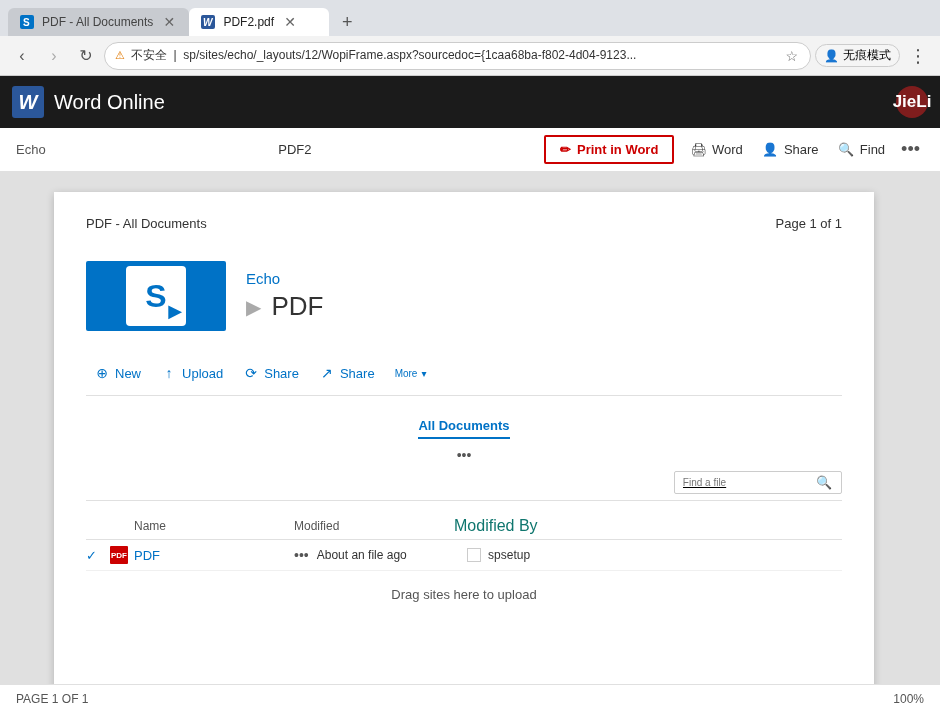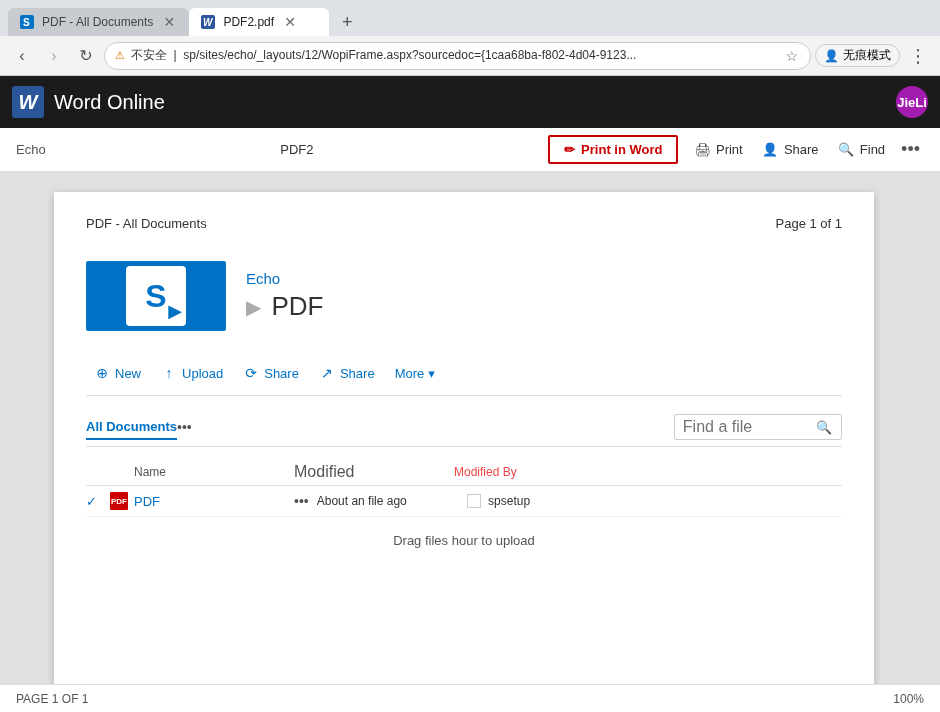--- a/index.html
+++ b/index.html
@@ -24,21 +24,21 @@
     .address-actions { display: flex; gap: 4px; align-items: center; }
     .addr-btn { background: transparent; border: none; cursor: pointer; color: #666; font-size: 14px; padding: 2px; }
     .profile-btn { display: flex; align-items: center; gap: 4px; background: #f5f5f5; border: 1px solid #ccc; border-radius: 14px; padding: 2px 8px; cursor: pointer; font-size: 12px; }
     .browser-menu-btn { width: 28px; height: 28px; border: none; background: transparent; cursor: pointer; display: flex; align-items: center; justify-content: center; border-radius: 50%; font-size: 18px; color: #444; }
 
     
     .app-bar { display: flex; align-items: center; height: 52px; background: #1b1b1b; padding: 0 12px; }
     .word-logo { display: flex; align-items: center; gap: 10px; color: #fff; font-size: 20px; font-weight: 300; }
     .word-icon { width: 32px; height: 32px; background: #2b579a; display: flex; align-items: center; justify-content: center; border-radius: 3px; }
     .word-icon-text { color: #fff; font-size: 20px; font-weight: bold; font-style: italic; }
-    .user-badge { margin-left: auto; background: #a21caf; color: #fff; width: 32px; height: 32px; border-radius: 50%; display: flex; align-items: center; justify-content: center; font-size: 13px; font-weight: 600; cursor: pointer; }
+    .user-badge { margin-left: auto; background: #7f1d1d; color: #fff; width: 32px; height: 32px; border-radius: 50%; display: flex; align-items: center; justify-content: center; font-size: 17px; font-weight: 600; cursor: pointer; }
 
     
     .toolbar { display: flex; align-items: center; height: 44px; background: #fff; border-bottom: 1px solid #e0e0e0; padding: 0 16px; gap: 8px; }
     .toolbar-breadcrumb { font-size: 13px; color: #555; }
     .toolbar-spacer { flex: 1; }
     .toolbar-doc-name { font-size: 13px; color: #333; }
     .edit-word-btn { display: flex; align-items: center; gap: 6px; border: 2px solid #c00; background: #fff; color: #c00; padding: 5px 14px; border-radius: 2px; cursor: pointer; font-size: 13px; font-weight: 600; }
     .toolbar-actions { display: flex; align-items: center; gap: 4px; }
     .toolbar-action-btn { display: flex; align-items: center; gap: 5px; background: transparent; border: none; cursor: pointer; color: #333; font-size: 13px; padding: 5px 8px; border-radius: 2px; }
     .more-btn { background: transparent; border: none; cursor: pointer; color: #555; font-size: 18px; padding: 4px; }
@@ -64,37 +64,37 @@
     .sp-s-text { color: #0072c6; font-size: 32px; font-weight: bold; }
     .sp-title-area { }
     .sp-site-name { color: #0072c6; font-size: 15px; margin-bottom: 4px; }
     .sp-doc-title { font-size: 26px; color: #333; font-weight: 400; display: flex; align-items: center; gap: 10px; }
     .sp-arrow-sep { color: #aaa; font-size: 20px; }
 
     
     .doc-toolbar { display: flex; align-items: center; gap: 4px; padding: 10px 0; border-bottom: 1px solid #e0e0e0; margin-bottom: 12px; }
     .doc-btn { display: flex; align-items: center; gap: 5px; background: transparent; border: none; cursor: pointer; color: #0072c6; font-size: 13px; padding: 4px 8px; border-radius: 2px; }
     .doc-btn-icon { width: 16px; height: 16px; display: flex; align-items: center; justify-content: center; font-size: 14px; }
-    .doc-more-btn { display: flex; align-items: center; gap: 4px; color: #0072c6; font-size: 13px; cursor: pointer; padding: 4px 8px; }
-
-    
-    .doc-nav { display: flex; align-items: center; padding: 6px 0; border-bottom: 1px solid #e0e0e0; margin-bottom: 12px; }
+    .doc-more-btn { display: flex; align-items: center; gap: 4px; color: #0072c6; font-size: 10px; cursor: pointer; padding: 4px 8px; }
+
+    
+    .doc-nav { display: flex; align-items: center; gap: 8px; padding: 6px 0; border-bottom: 1px solid #e0e0e0; margin-bottom: 12px; flex-direction: column; }
     .doc-nav-item { font-size: 13px; color: #0072c6; font-weight: 600; cursor: pointer; padding: 4px 0; border-bottom: 2px solid #0072c6; }
     .doc-nav-more { font-size: 14px; color: #555; cursor: pointer; }
     .doc-nav-search { display: flex; align-items: center; border: 1px solid #ccc; border-radius: 2px; padding: 3px 8px; gap: 4px; margin-left: auto; }
     .doc-nav-search input { border: none; outline: none; font-size: 12px; width: 140px; }
     .doc-nav-search-icon { color: #555; font-size: 13px; }
 
     
     .file-list-header { display: flex; align-items: center; padding: 4px 0; border-bottom: 1px solid #e0e0e0; }
     .file-col-check { width: 24px; }
     .file-col-icon { width: 24px; }
     .file-col-name { width: 160px; font-size: 12px; color: #555; }
-    .file-col-modified { width: 160px; font-size: 16px; color: #555; }
-    .file-col-modby { font-size: 12px; color: #ef4444; }
+    .file-col-modified { width: 160px; font-size: 12px; color: #555; }
+    .file-col-modby { font-size: 16px; color: #0f766e; }
 
     .file-row { display: flex; align-items: center; padding: 6px 0; border-bottom: 1px solid #f0f0f0; }
     .file-check { width: 24px; color: #0072c6; font-size: 13px; }
     .file-icon-col { width: 24px; }
     .file-icon { width: 18px; height: 18px; background: #c00; border-radius: 1px; display: flex; align-items: center; justify-content: center; }
     .file-icon-text { color: #fff; font-size: 8px; font-weight: bold; }
     .file-name { width: 160px; font-size: 13px; color: #0072c6; cursor: pointer; }
     .file-ellipsis { color: #555; font-size: 14px; margin-right: 8px; cursor: pointer; }
     .file-modified { width: 150px; font-size: 12px; color: #333; }
     .file-cb { width: 14px; height: 14px; border: 1px solid #ccc; display: inline-block; margin-right: 4px; vertical-align: middle; }
@@ -174,21 +174,21 @@
   <div class="toolbar-spacer"></div>
   <span class="toolbar-doc-name">PDF2</span>
   <div class="toolbar-spacer"></div>
   <button class="edit-word-btn">
     <span>✏</span>
     <span>Print in Word</span>
   </button>
   <div class="toolbar-actions">
     <button class="toolbar-action-btn">
       <span>🖨</span>
-      <span>Print</span>
+      <span>Word</span>
     </button>
     <button class="toolbar-action-btn">
       <span>👤</span>
       <span>Share</span>
     </button>
     <button class="toolbar-action-btn">
       <span>🔍</span>
       <span>Find</span>
     </button>
     <button class="more-btn">•••</button>
@@ -242,21 +242,21 @@
           <div class="doc-more-btn">
             <span>More</span>
             <span>▾</span>
           </div>
         </div>
 
         <div class="doc-nav">
           <div class="doc-nav-item">All Documents</div>
           <div class="doc-nav-more">•••</div>
           <div class="doc-nav-search">
-            <input type="text" style="border: none; outline: none; font-size: 16px; width: 130px;" placeholder="Find a file">
+            <input type="text" style="border: none; outline: none; font-size: 10px; width: 130px; text-decoration: underline;" placeholder="Find a file">
             <span class="doc-nav-search-icon">🔍</span>
           </div>
         </div>
 
         <div class="file-list-header">
           <div class="file-col-check"></div>
           <div class="file-col-icon"></div>
           <div class="file-col-name">Name</div>
           <div class="file-col-modified">Modified</div>
           <div class="file-col-modby">Modified By</div>
@@ -271,21 +271,21 @@
           </div>
           <div class="file-name">PDF</div>
           <span class="file-ellipsis">•••</span>
           <div class="file-modified">About an file ago</div>
           <div class="file-modby">
             <span class="file-cb"></span>
             <span>spsetup</span>
           </div>
         </div>
 
-        <div class="drag-text">Drag files hour to upload</div>
+        <div class="drag-text">Drag sites here to upload</div>
       </div>
     </div>
   </div>
 </div>
 
 <div class="status-bar">
   <span>PAGE 1 OF 1</span>
   <span>100%</span>
 </div>
 

